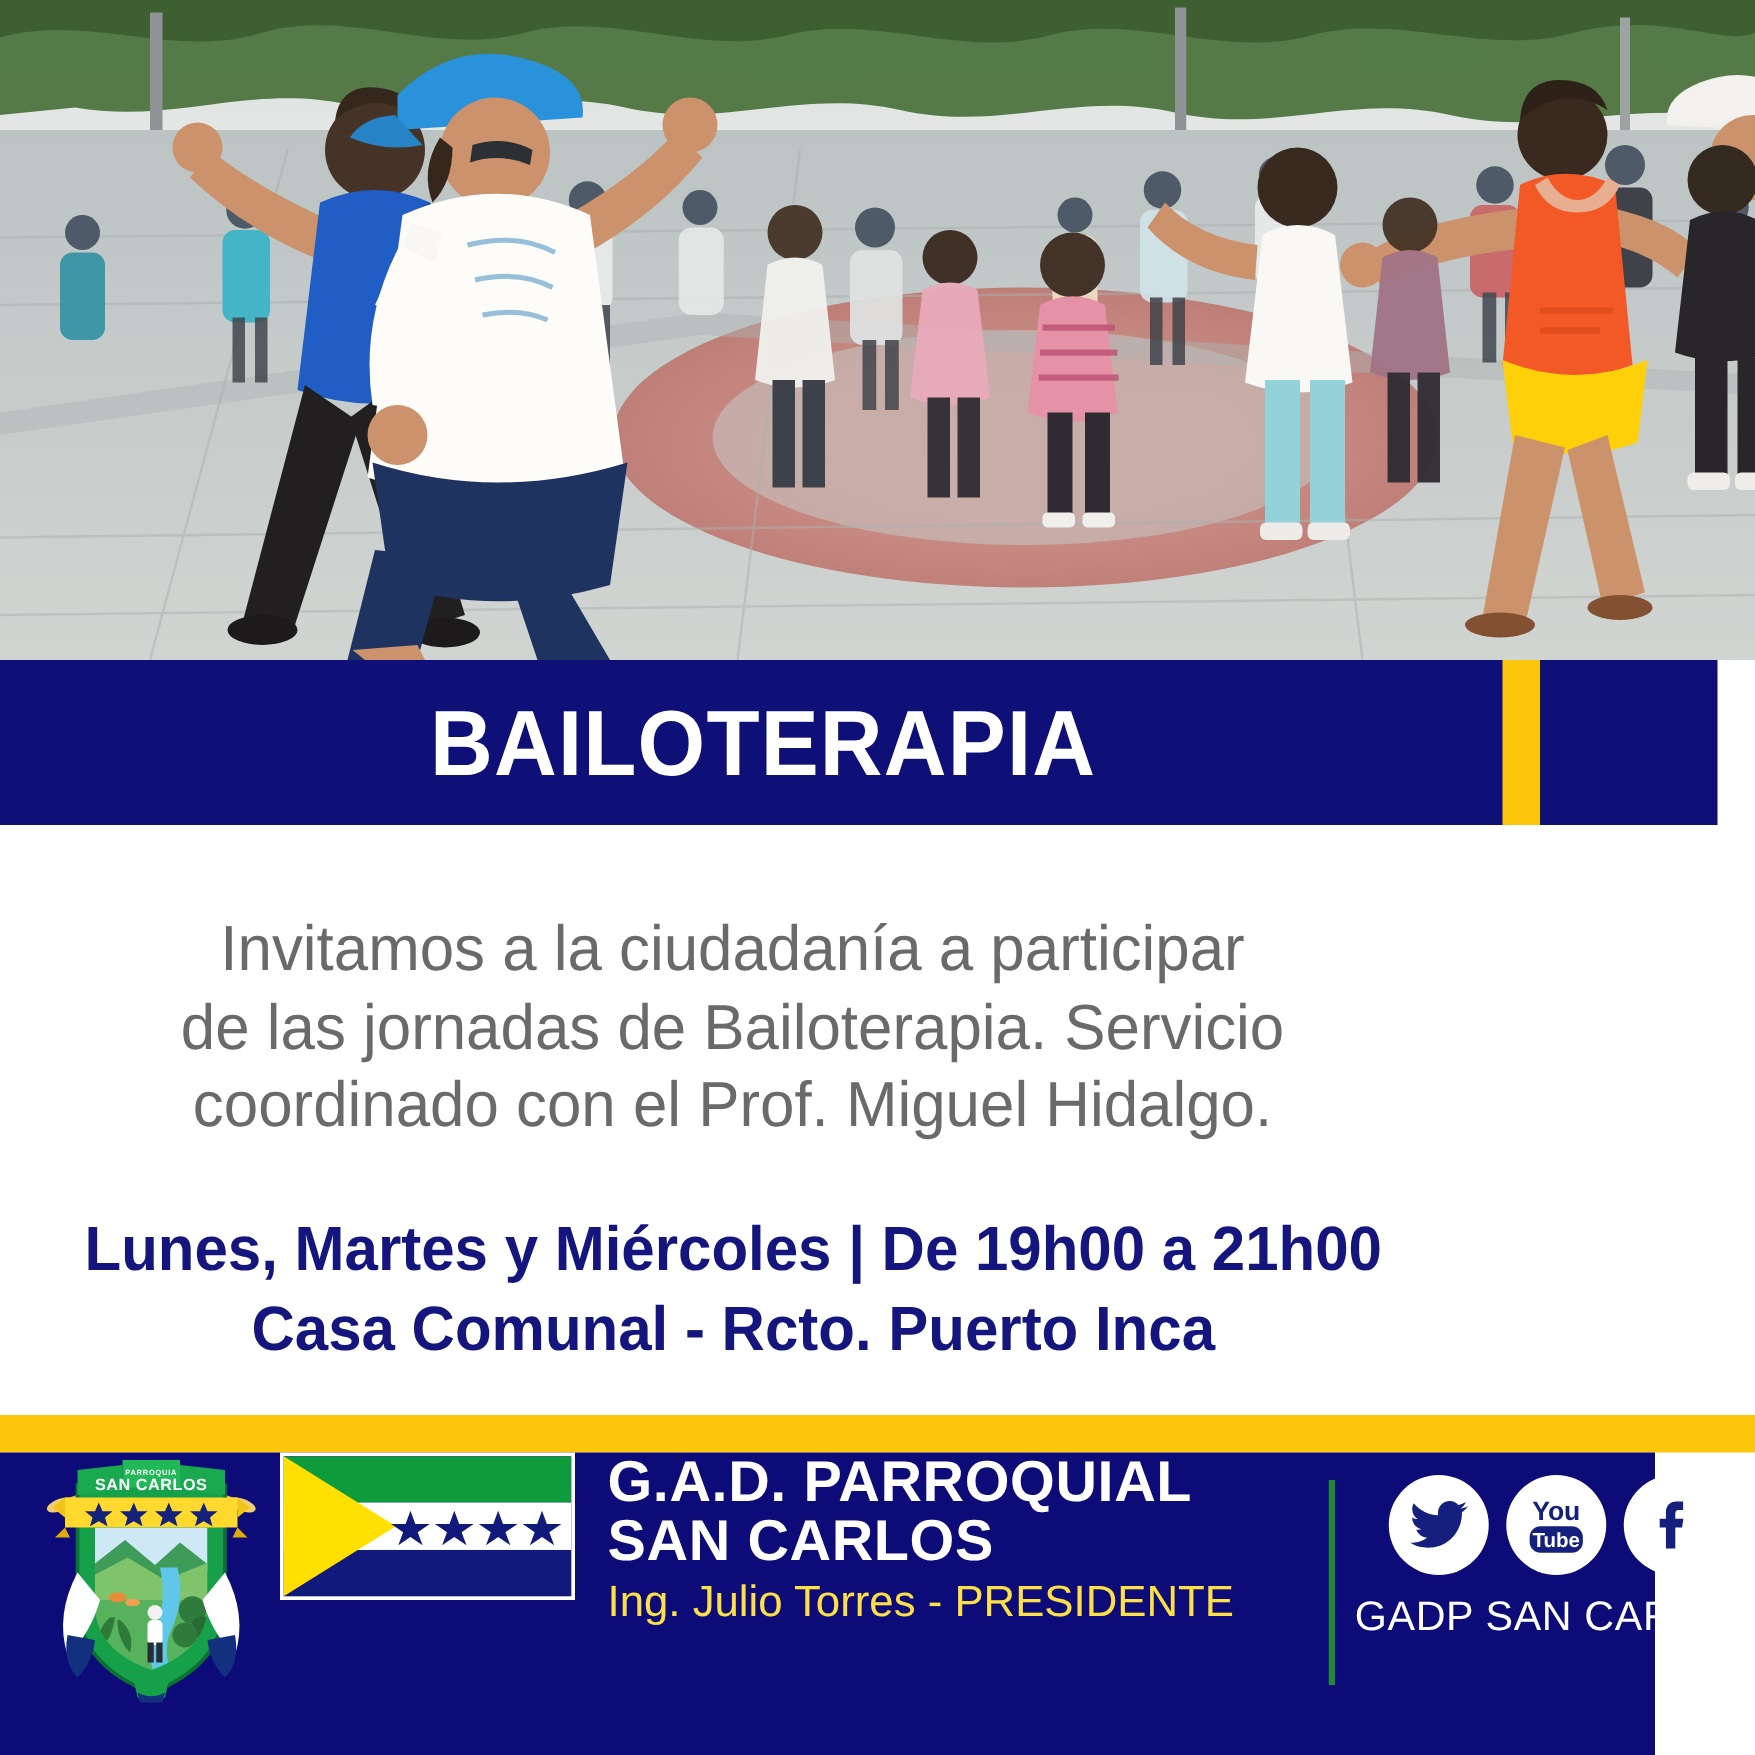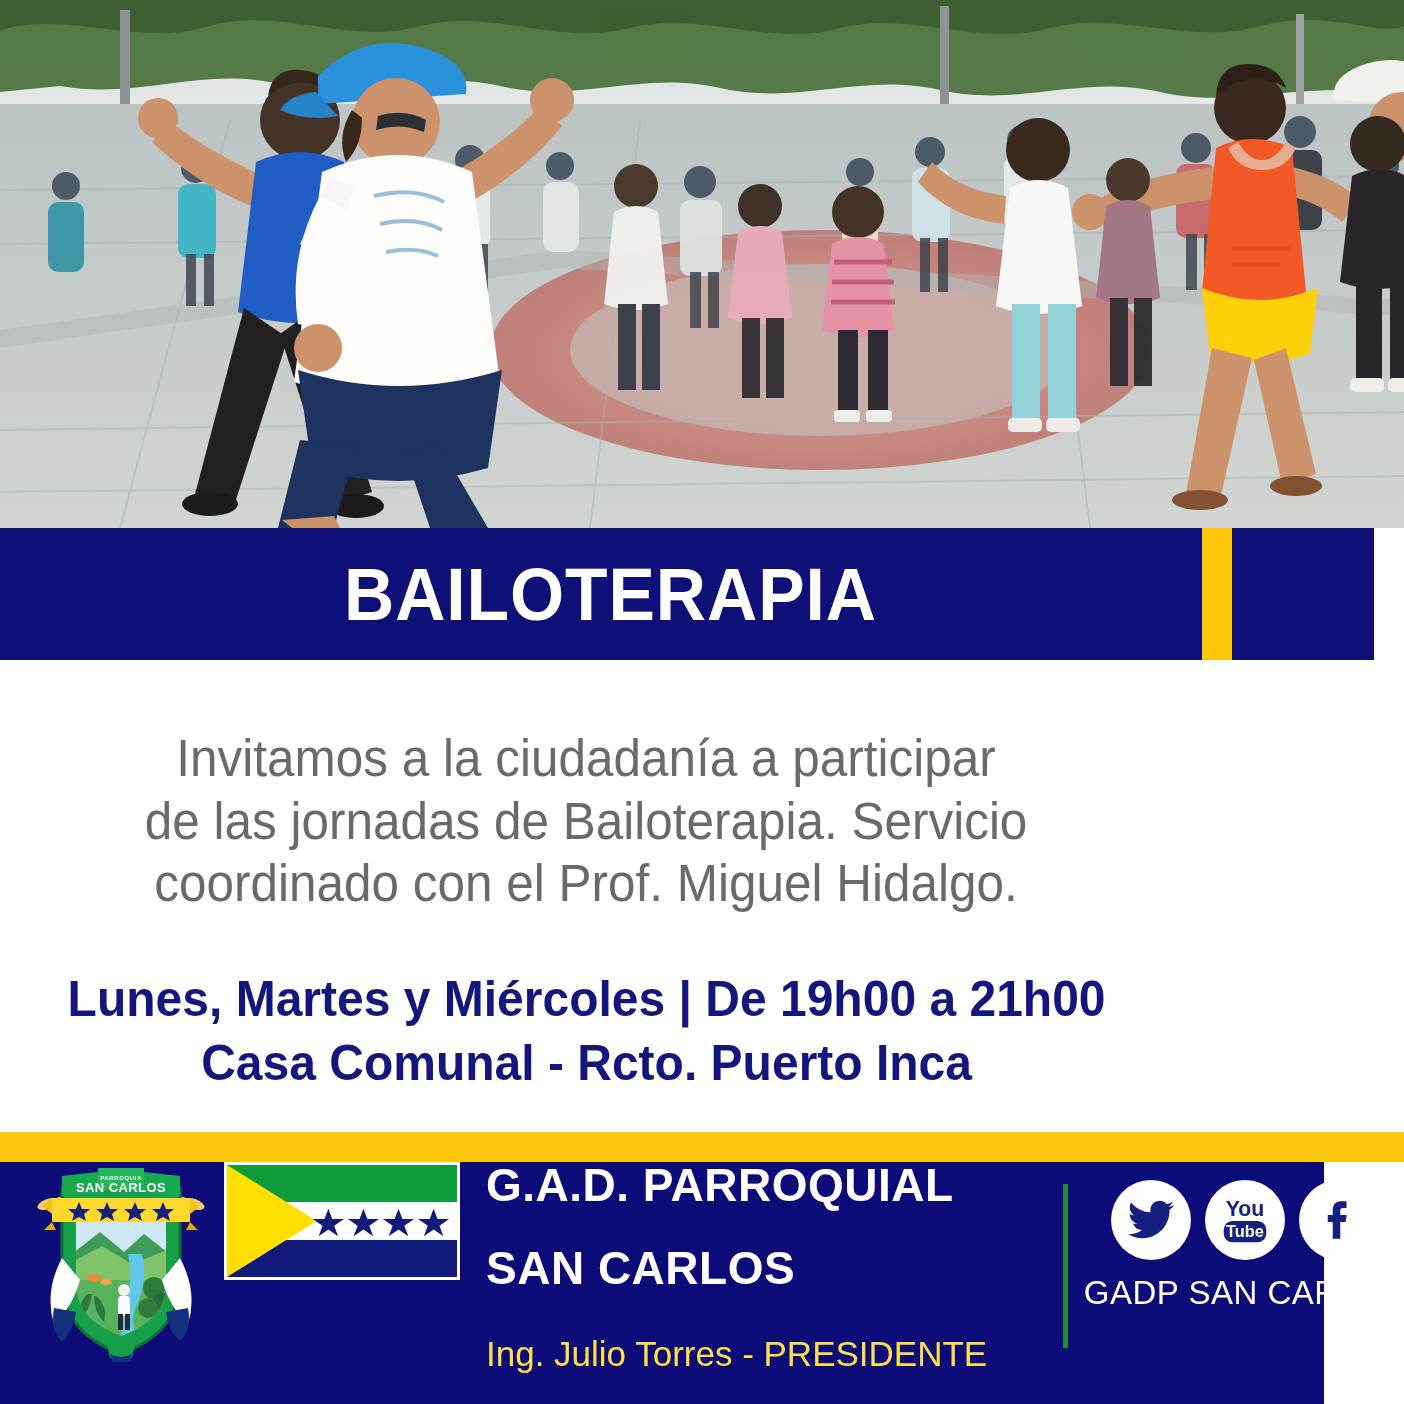--- a/index.html
+++ b/index.html
@@ -88,21 +88,21 @@
   }
   .crest{width:178px;height:200px;margin-left:32px;flex:none;}
   .crest svg{display:block;width:100%;height:100%;}
   .flag{
     width:236px;height:118px;margin-left:14px;flex:none;
     border:3px solid #ffffff;box-sizing:border-box;
   }
   .flag svg{display:block;width:100%;height:100%;}
   .org-block{
     margin-left:26px;flex:none;color:#ffffff;
-    display:flex;flex-direction:column;justify-content:center;gap:36px;
+    display:flex;flex-direction:column;justify-content:center;
   }
   .org-line1,.org-line2{
     font-weight:bold;font-size:46px;line-height:1.03;
     letter-spacing:0.5px;white-space:nowrap;
   }
   .org-sub{
     font-size:35px;font-weight:normal;margin-top:5px;
     white-space:nowrap;color:#fde047;
   }
   .vdivider{

